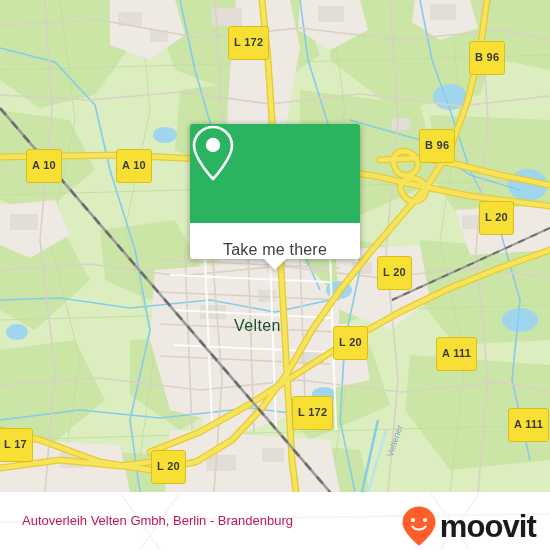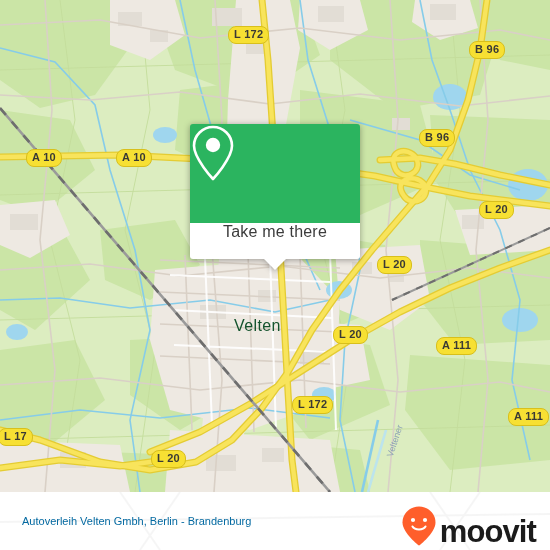--- a/index.html
+++ b/index.html
@@ -13,28 +13,28 @@
 
   
   .map{position:absolute;left:0;top:0;width:550px;height:492px;overflow:hidden;background:#d9ecbb;}
   .map svg{position:absolute;left:0;top:0;display:block;}
 
   
   .shield{
     position:absolute;
     background:#f7e033;
     border:1.5px solid #d8bf1c;
-    border-radius:8px;
+    border-radius:3px;
     color:#3a3a35;
     font-size:11px;
     font-weight:bold;
     letter-spacing:.3px;
     line-height:15px;
     height:16px;
-    padding:0 5px;
+    padding:8px 5px;
     white-space:nowrap;
     font-family:"Liberation Sans", sans-serif;
     box-sizing:content-box;
     text-align:center;
   }
 
   
   .place-label{
     position:absolute;
     color:#14532d;
@@ -69,21 +69,21 @@
   .popup{
     position:absolute;left:190px;top:124px;width:170px;
     filter:drop-shadow(0 1px 3px rgba(0,0,0,.35));
   }
   .popup-top{
     background:#2bb45f;height:99px;border-radius:3px 3px 0 0;
     display:flex;align-items:center;justify-content:center;
   }
   .popup-bottom{
     background:#ffffff;height:36px;border-radius:0 0 3px 3px;
-    display:flex;align-items:flex-start;justify-content:center;
+    display:flex;align-items:flex-end;justify-content:center;
   }
   .popup-bottom span{
     color:#3c3c3c;font-size:16px;letter-spacing:.2px;
     font-family:"Liberation Sans", sans-serif;
   }
   .popup-tail{
     position:absolute;left:50%;top:135px;margin-left:-11px;
     width:0;height:0;
     border-left:11px solid transparent;
     border-right:11px solid transparent;
@@ -91,24 +91,24 @@
   }
 
   
   .footer{
     position:absolute;left:0;top:492px;width:550px;height:58px;
     background:#ffffff;overflow:hidden;
   }
   .footer-watermark{position:absolute;left:0;top:0;opacity:.06;}
   .footer-title{
     position:absolute;left:22px;top:0;height:58px;line-height:58px;
-    color:#0369a1;font-size:11px;white-space:nowrap;
-    font-family:"Liberation Sans", sans-serif;
-  }
-  .footer-logo{position:absolute;right:14px;top:13px;display:flex;align-items:flex-end;gap:3px;}
+    color:#be185d;font-size:13px;white-space:nowrap;
+    font-family:"Liberation Sans", sans-serif;
+  }
+  .footer-logo{position:absolute;right:14px;top:13px;display:flex;align-items:center;gap:3px;}
   .logo-word{
     color:#1b1b1b;font-size:31px;font-weight:bold;letter-spacing:-.9px;
     line-height:31px;font-family:"Liberation Sans", sans-serif;
   }
 </style>
 </head>
 <body>
 
 <div class="screen">
 

